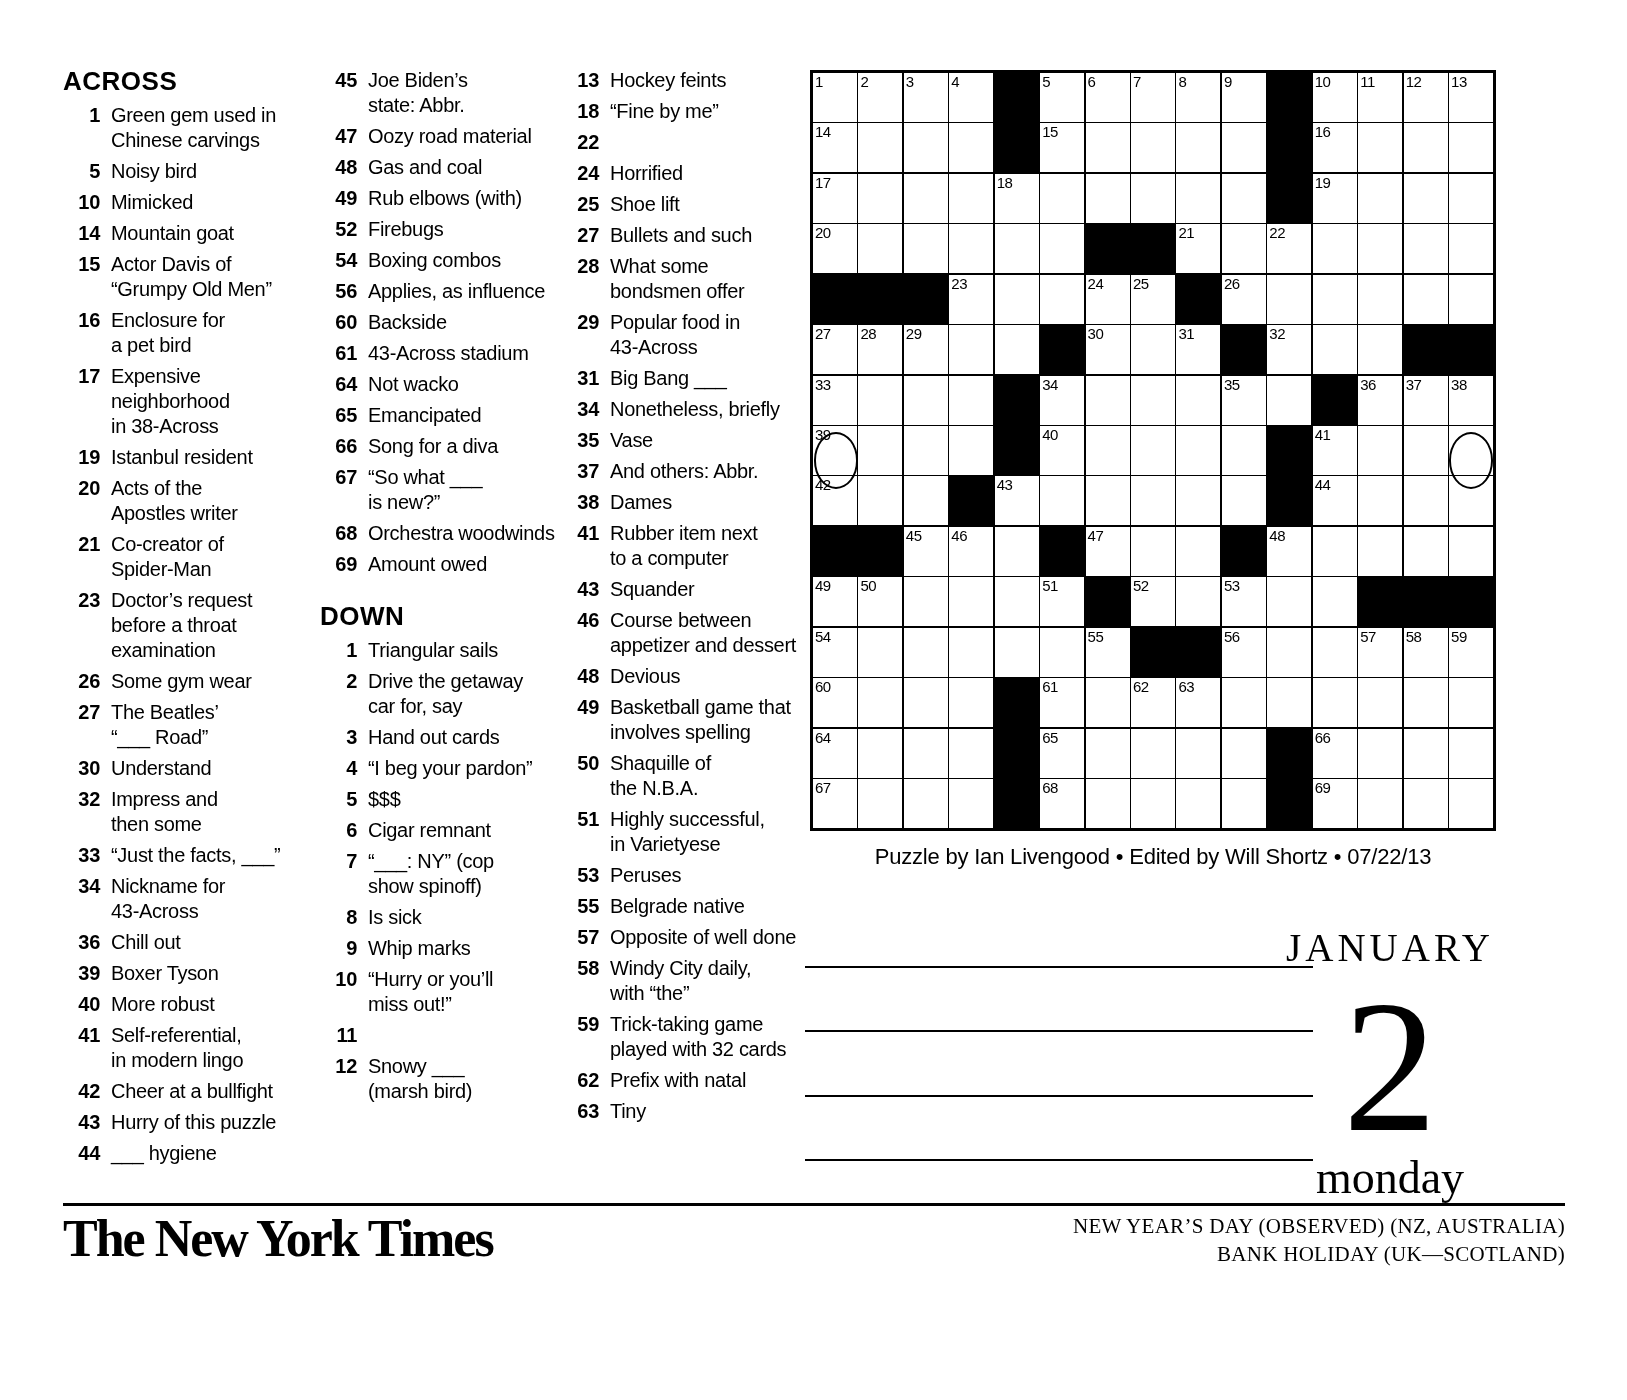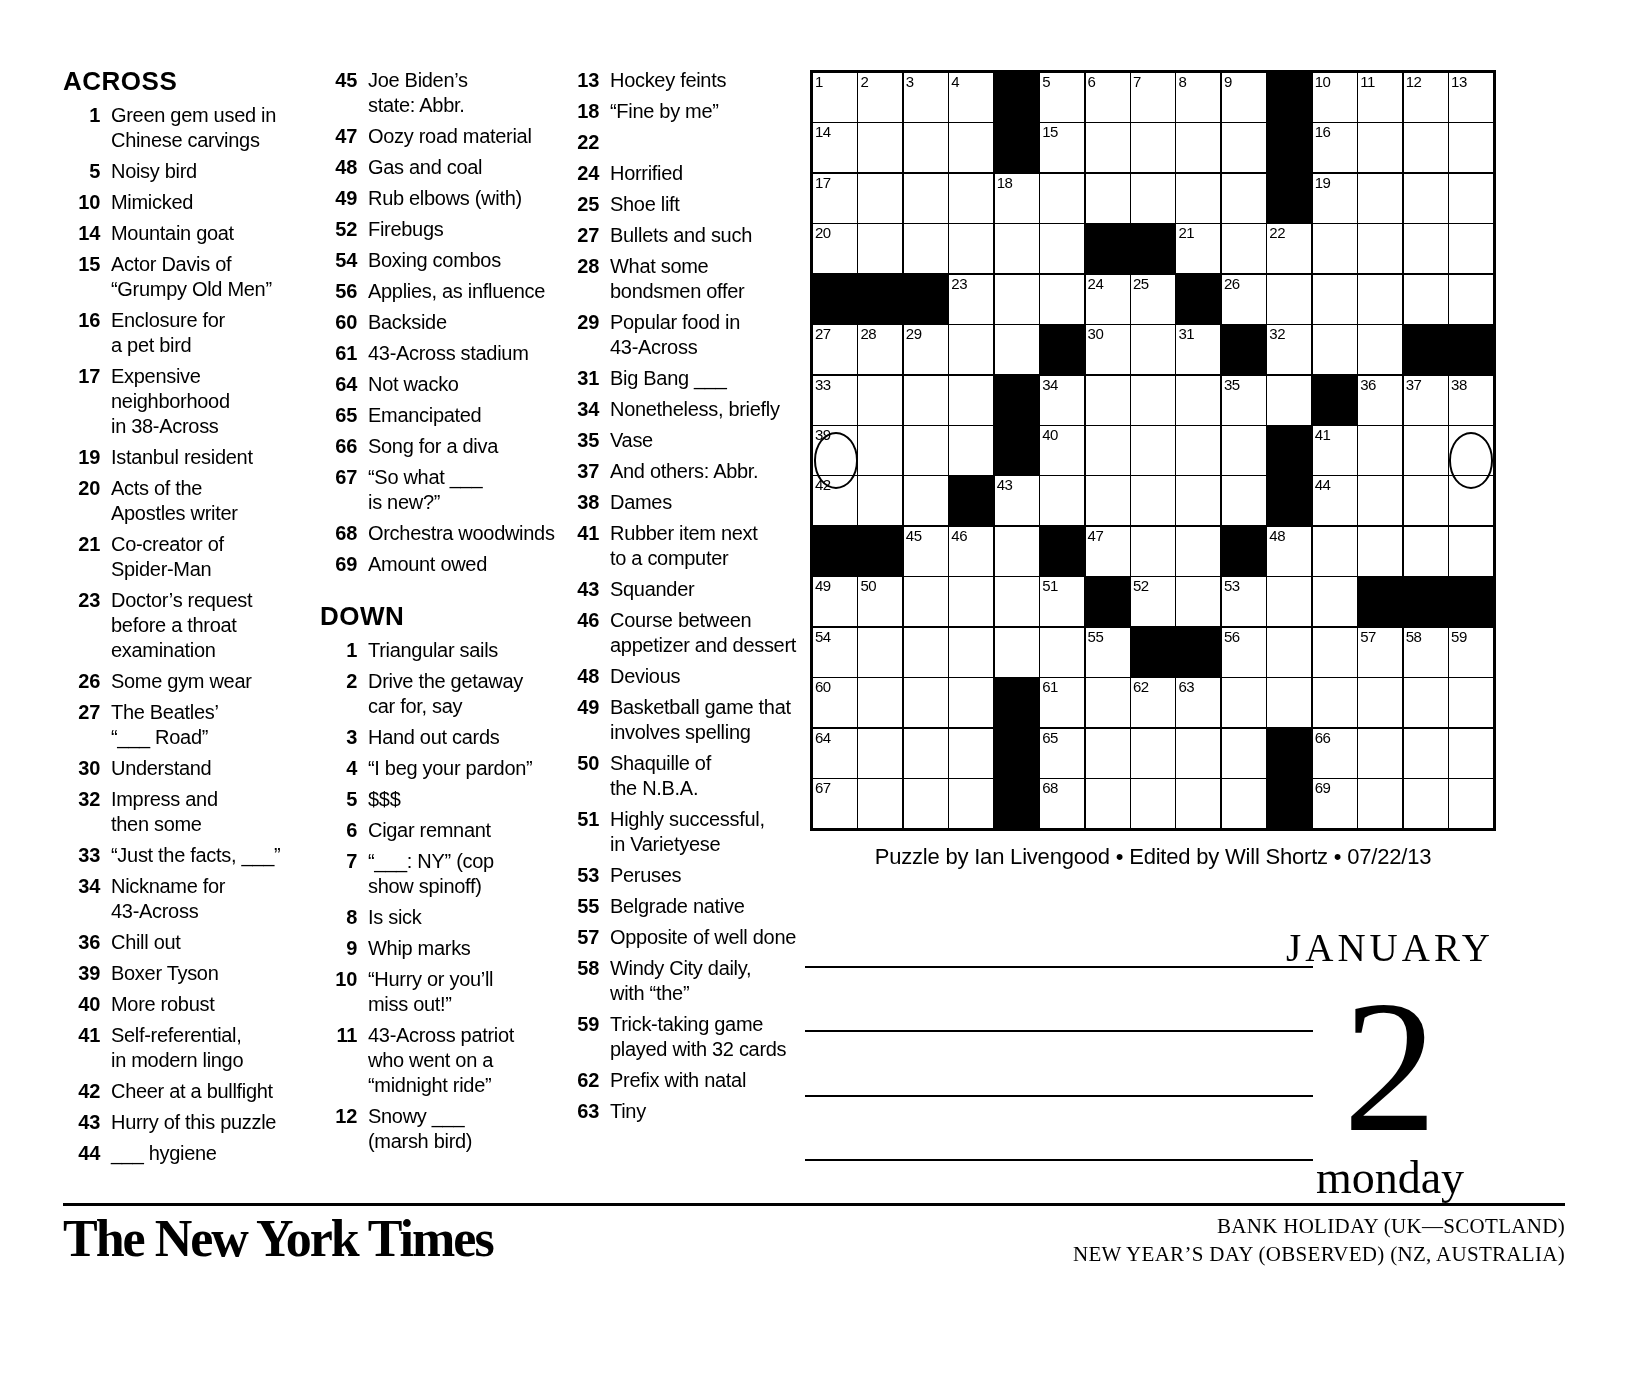--- a/index.html
+++ b/index.html
@@ -283,23 +283,20 @@
         <div class="clue-num">9</div>
         <div class="clue-text">Whip marks</div>
       </div>
       <div class="clue">
         <div class="clue-num">10</div>
         <div class="clue-text">“Hurry or you’ll
 miss out!”</div>
       </div>
       <div class="clue">
         <div class="clue-num">11</div>
-        <div class="clue-text">43-Across patriot
-who went on a
-“midnight ride”</div>
       </div>
       <div class="clue">
         <div class="clue-num">12</div>
         <div class="clue-text">Snowy ___
 (marsh bird)</div>
       </div>
     </div>
   </div>
 <div class="clue-col" id="clue-col-3">
     <div class="clue-section">
@@ -801,15 +798,15 @@
 
 <div id="calendar">
   <div id="cal-month">JANUARY</div>
   <div id="cal-day">2</div>
   <div id="cal-weekday">monday</div>
 </div>
 
 <div id="bottom-rule"></div>
 <div id="logo">The New York Times</div>
 <div id="holidays">
+  <div>NEW YEAR’S DAY (OBSERVED) (NZ, AUSTRALIA)</div>
   <div>BANK HOLIDAY (UK—SCOTLAND)</div>
-  <div>NEW YEAR’S DAY (OBSERVED) (NZ, AUSTRALIA)</div>
 </div>
 
 </body></html>

